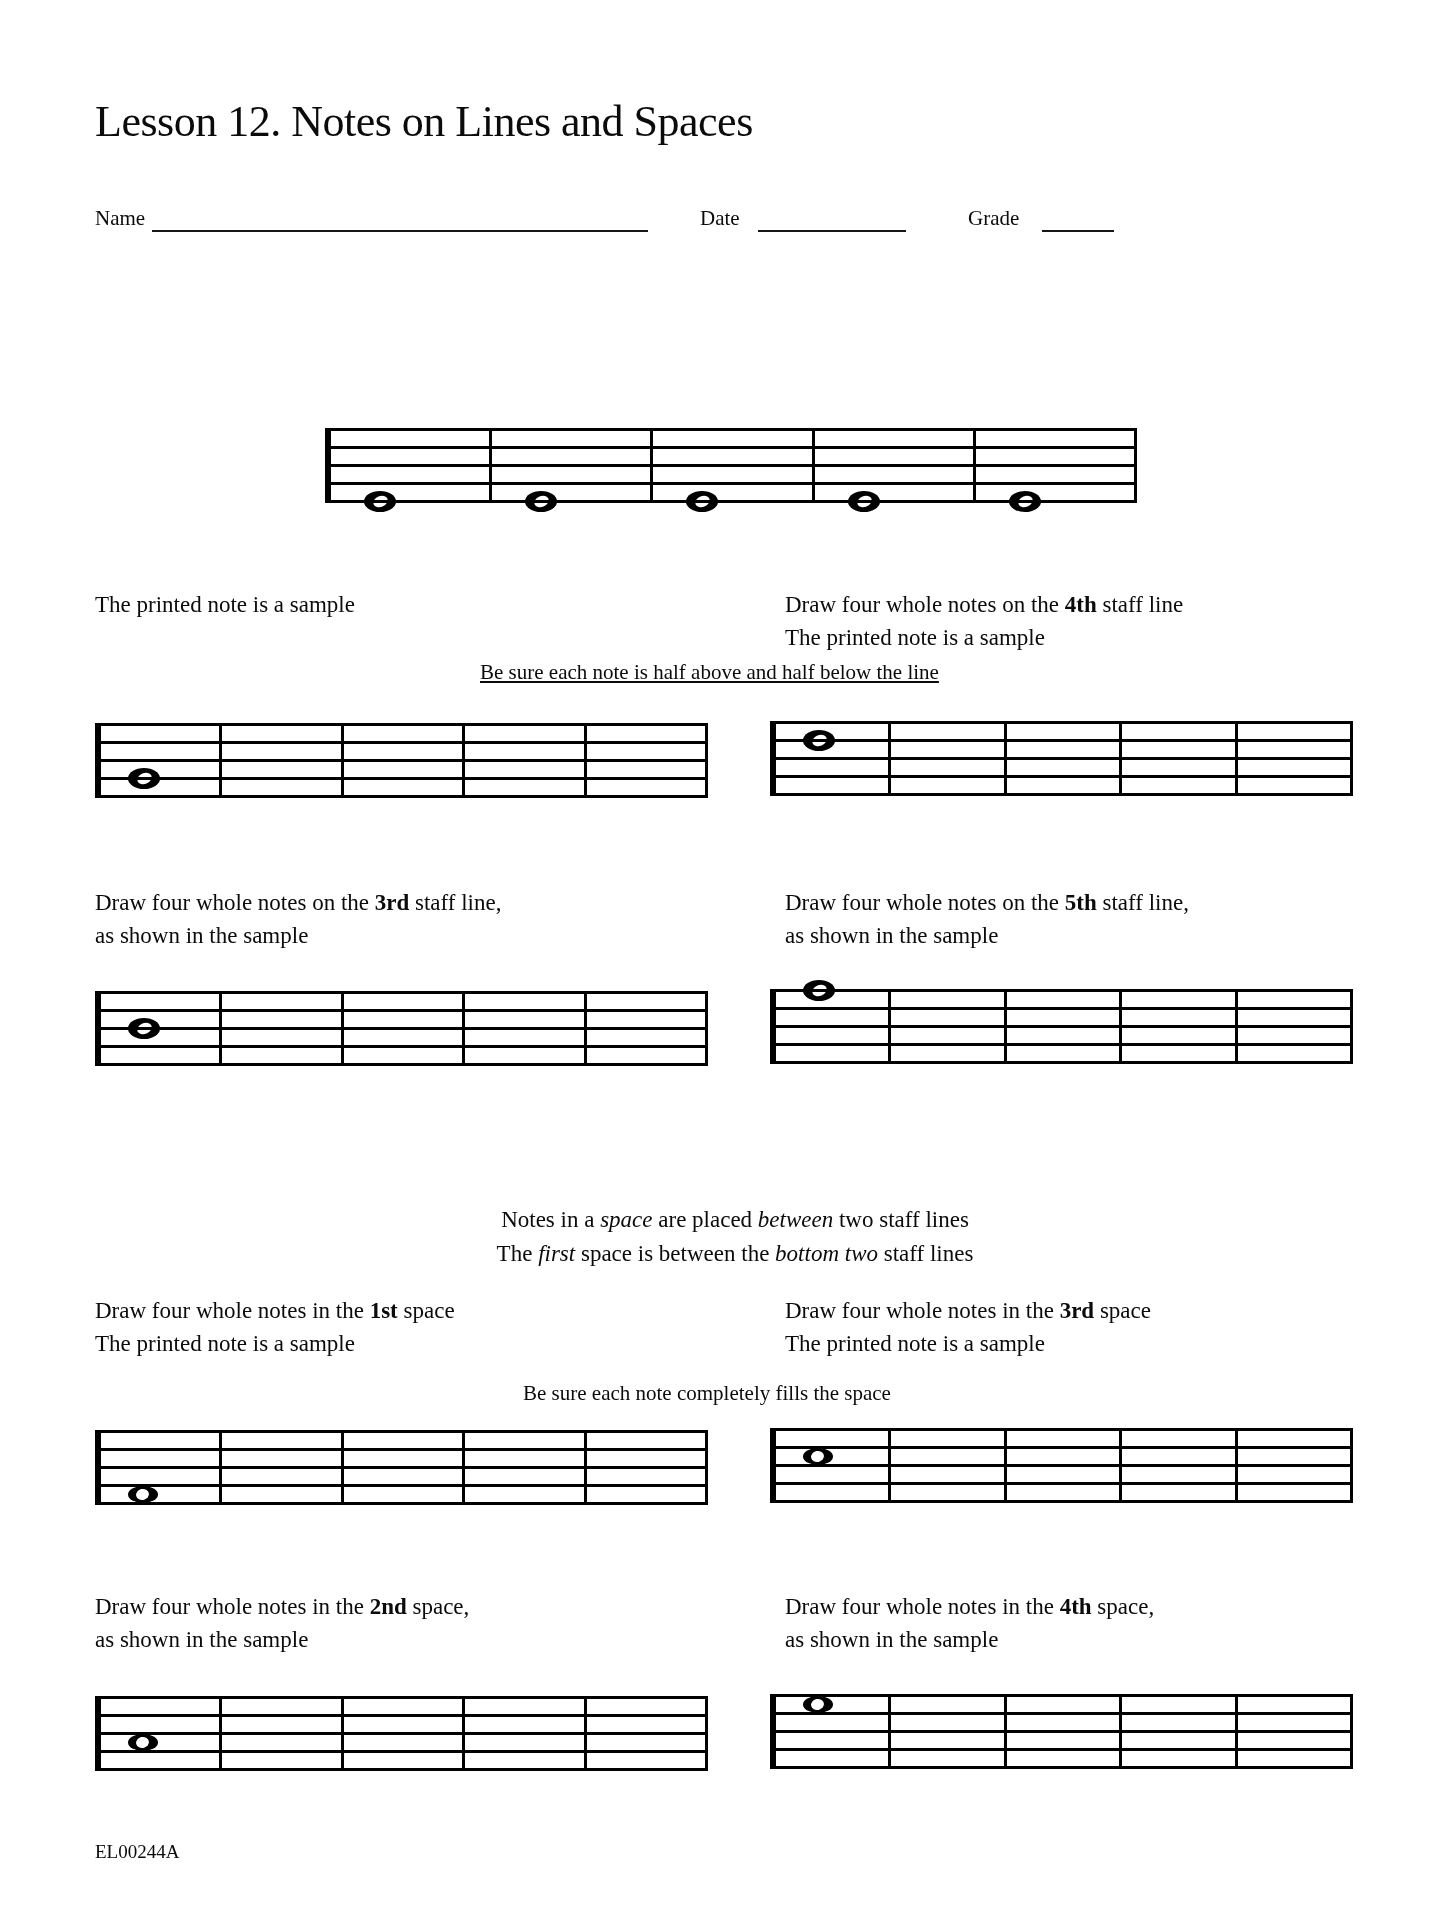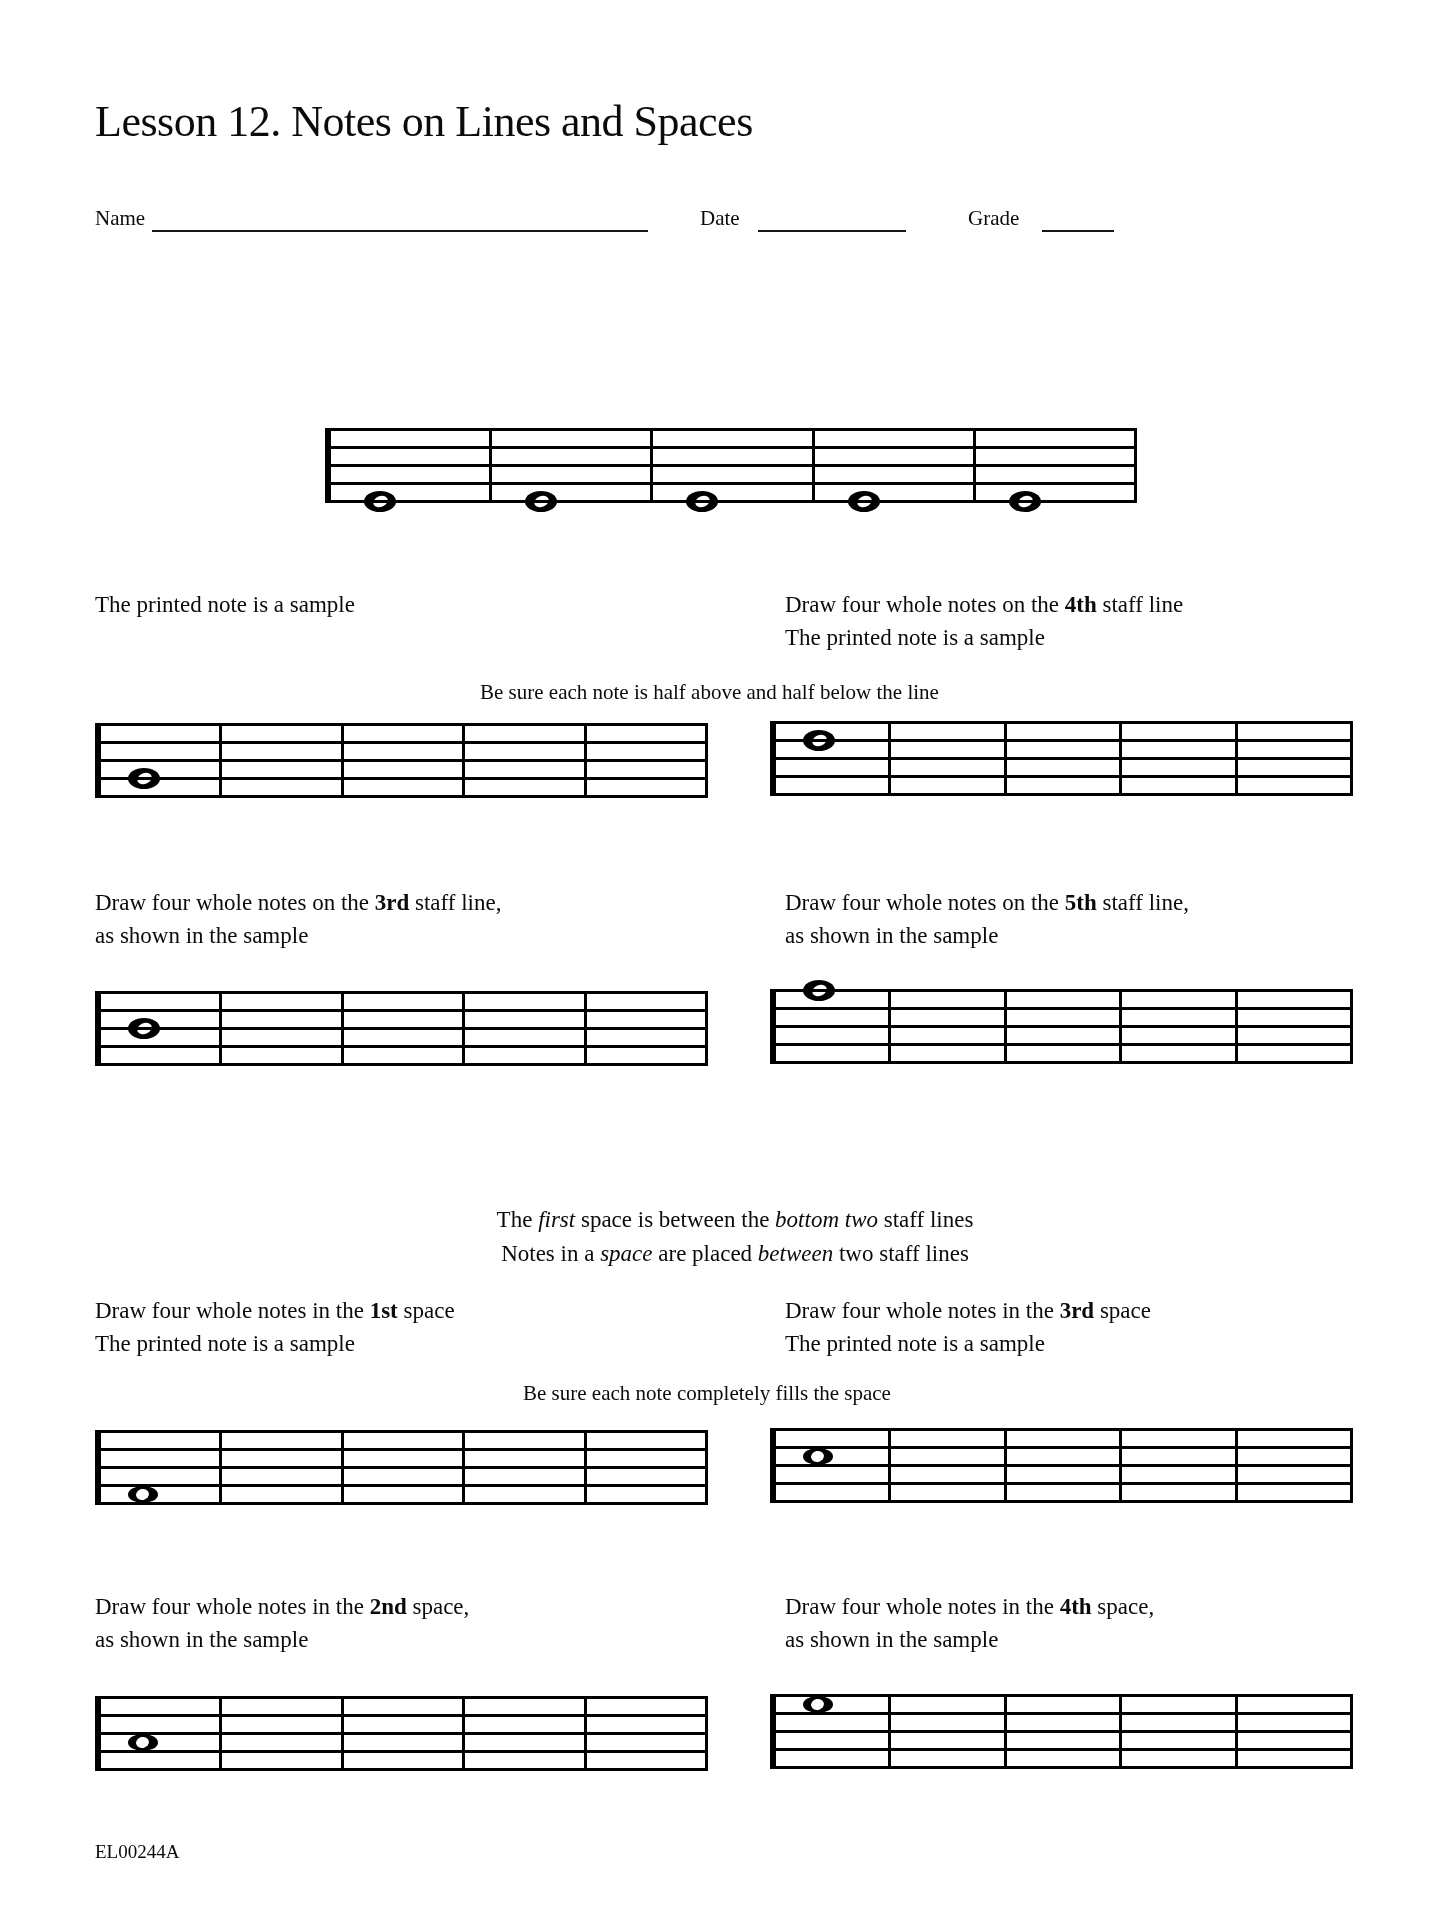--- a/index.html
+++ b/index.html
@@ -86,21 +86,21 @@
       </div>
   </div>
 
   <div class="instr" style="left:95px;top:588px;">
     <div>The printed note is a sample</div>
   </div>
   <div class="instr" style="left:785px;top:588px;">
     <div><span>Draw four whole notes on the </span><b>4th</b><span> staff line</span></div>
     <div>The printed note is a sample</div>
   </div>
-  <div class="hint" style="left:480px;top:680px;">Be sure each note is half above and half below the line</div>
+  <div class="hint" style="left:480px;top:660px;text-decoration:underline;">Be sure each note is half above and half below the line</div>
 
   <div class="staff" style="left:95px;top:723px;width:607px;" data-pos="line-2">
     <div class="note">
         <i class="hole"></i>
       </div>
   </div>
   <div class="staff" style="left:770px;top:721px;width:577px;" data-pos="line-4">
     <div class="note">
         <i class="hole"></i>
       </div>
@@ -120,22 +120,22 @@
         <i class="hole"></i>
       </div>
   </div>
   <div class="staff" style="left:770px;top:989px;width:577px;" data-pos="line-5">
     <div class="note">
         <i class="hole"></i>
       </div>
   </div>
 
   <div class="centered" style="top:1203px;">
+    <div><span>Notes in a </span><i>space</i><span> are placed </span><i>between</i><span> two staff lines</span></div>
     <div><span>The </span><i>first</i><span> space is between the </span><i>bottom two</i><span> staff lines</span></div>
-    <div><span>Notes in a </span><i>space</i><span> are placed </span><i>between</i><span> two staff lines</span></div>
   </div>
 
   <div class="instr" style="left:95px;top:1294px;">
     <div><span>Draw four whole notes in the </span><b>1st</b><span> space</span></div>
     <div>The printed note is a sample</div>
   </div>
   <div class="instr" style="left:785px;top:1294px;">
     <div><span>Draw four whole notes in the </span><b>3rd</b><span> space</span></div>
     <div>The printed note is a sample</div>
   </div>

